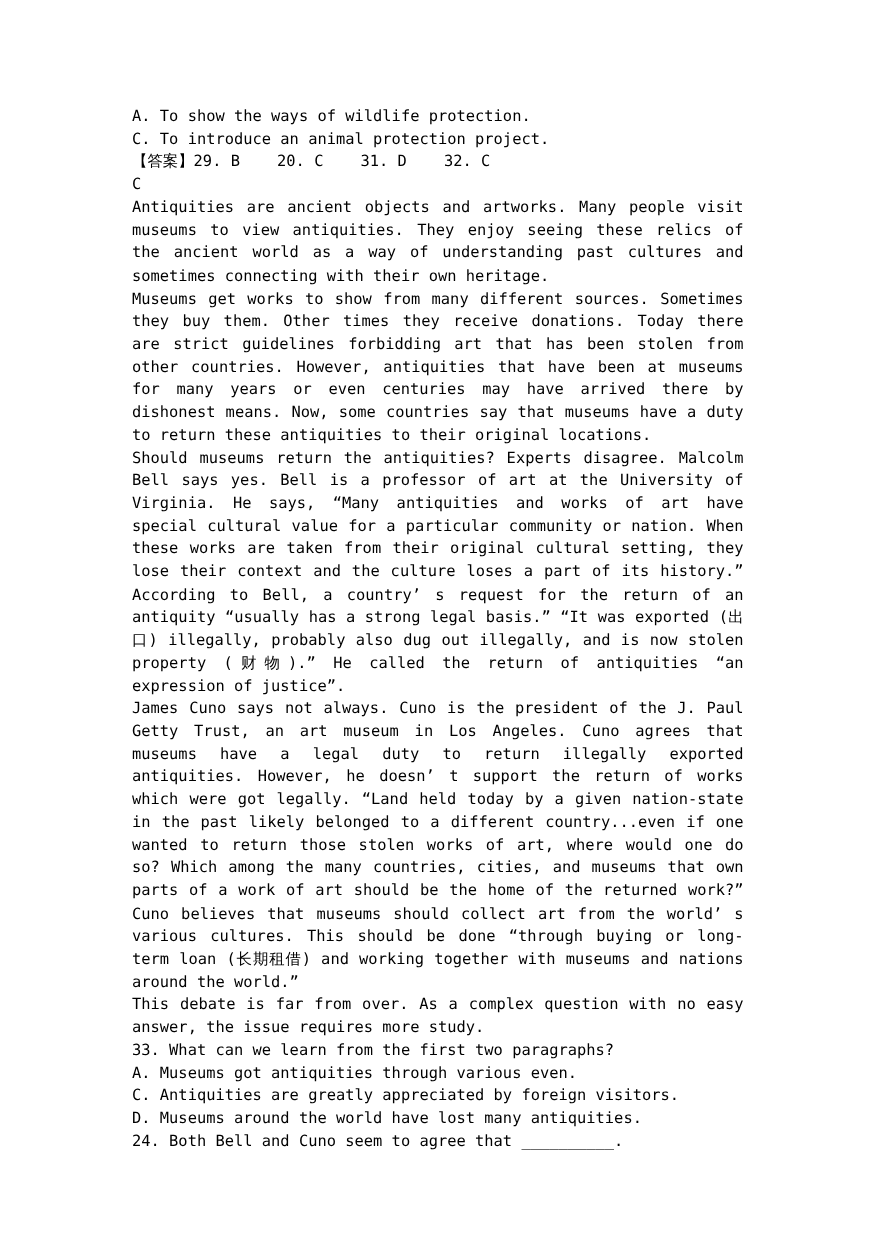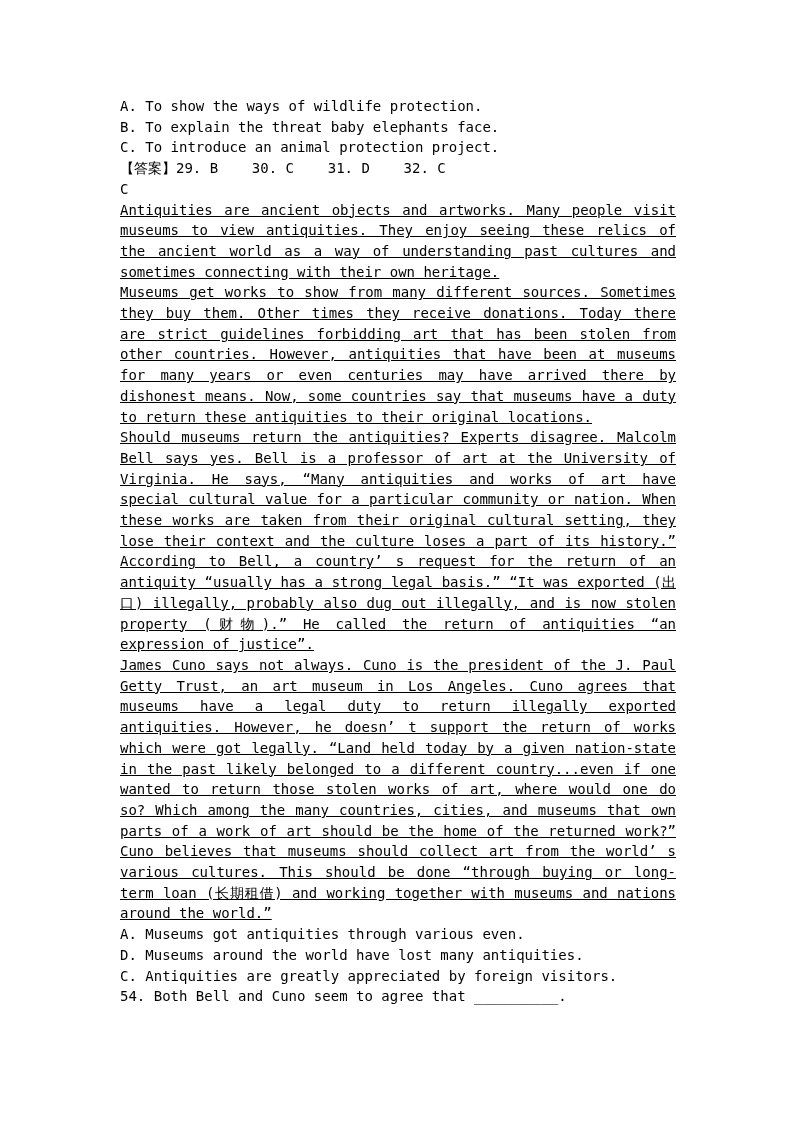--- a/index.html
+++ b/index.html
@@ -19,40 +19,40 @@
   }
   .doc-body { width: 556px; }
   .block {
     font-size: 14px;
     line-height: 20.7px;
     letter-spacing: 0;
   }
   .para {
     text-align: justify;
     text-justify: inter-word;
-    text-decoration: underline;
   }
   .option, .answer, .section, .question {
     text-align: left;
     white-space: pre-wrap;
   }
   .answer .answer-label { font-weight: normal; }
 </style>
 </head>
 <body>
 
 <main class="page">
   <div class="doc-body">
       <p class="block option">A. To show the ways of wildlife protection.</p>
-      <p class="block option">B. To explain the threat baby elephants face.</p>
       <p class="block option">C. To introduce an animal protection project.</p>
-      <p class="block answer"><span class="answer-label">【答案】</span><span>29. B    30. C    31. D    32. C</span></p>
+      <p class="block answer"><span class="answer-label">【答案】</span><span>29. B    20. C    31. D    32. C</span></p>
       <p class="block section">C</p>
       <p class="block para">Antiquities are ancient objects and artworks. Many people visit museums to view antiquities. They enjoy seeing these relics of the ancient world as a way of understanding past cultures and sometimes connecting with their own heritage.</p>
       <p class="block para">Museums get works to show from many different sources. Sometimes they buy them. Other times they receive donations. Today there are strict guidelines forbidding art that has been stolen from other countries. However, antiquities that have been at museums for many years or even centuries may have arrived there by dishonest means. Now, some countries say that museums have a duty to return these antiquities to their original locations.</p>
       <p class="block para">Should museums return the antiquities? Experts disagree. Malcolm Bell says yes. Bell is a professor of art at the University of Virginia. He says, “Many antiquities and works of art have special cultural value for a particular community or nation. When these works are taken from their original cultural setting, they lose their context and the culture loses a part of its history.” According to Bell, a country’ s request for the return of an antiquity “usually has a strong legal basis.” “It was exported (出口) illegally, probably also dug out illegally, and is now stolen property (财物).” He called the return of antiquities “an expression of justice”.</p>
       <p class="block para">James Cuno says not always. Cuno is the president of the J. Paul Getty Trust, an art museum in Los Angeles. Cuno agrees that museums have a legal duty to return illegally exported antiquities. However, he doesn’ t support the return of works which were got legally. “Land held today by a given nation-state in the past likely belonged to a different country...even if one wanted to return those stolen works of art, where would one do so? Which among the many countries, cities, and museums that own parts of a work of art should be the home of the returned work?” Cuno believes that museums should collect art from the world’ s various cultures. This should be done “through buying or long-term loan (长期租借) and working together with museums and nations around the world.”</p>
+      <p class="block para">This debate is far from over. As a complex question with no easy answer, the issue requires more study.</p>
+      <p class="block question">33. What can we learn from the first two paragraphs?</p>
       <p class="block option">A. Museums got antiquities through various even.</p>
+      <p class="block option">C. Antiquities are greatly appreciated by foreign visitors.</p>
       <p class="block option">D. Museums around the world have lost many antiquities.</p>
-      <p class="block option">C. Antiquities are greatly appreciated by foreign visitors.</p>
-      <p class="block question">54. Both Bell and Cuno seem to agree that __________.</p>
+      <p class="block question">24. Both Bell and Cuno seem to agree that __________.</p>
     </div>
 </main>
 
 </body></html>

